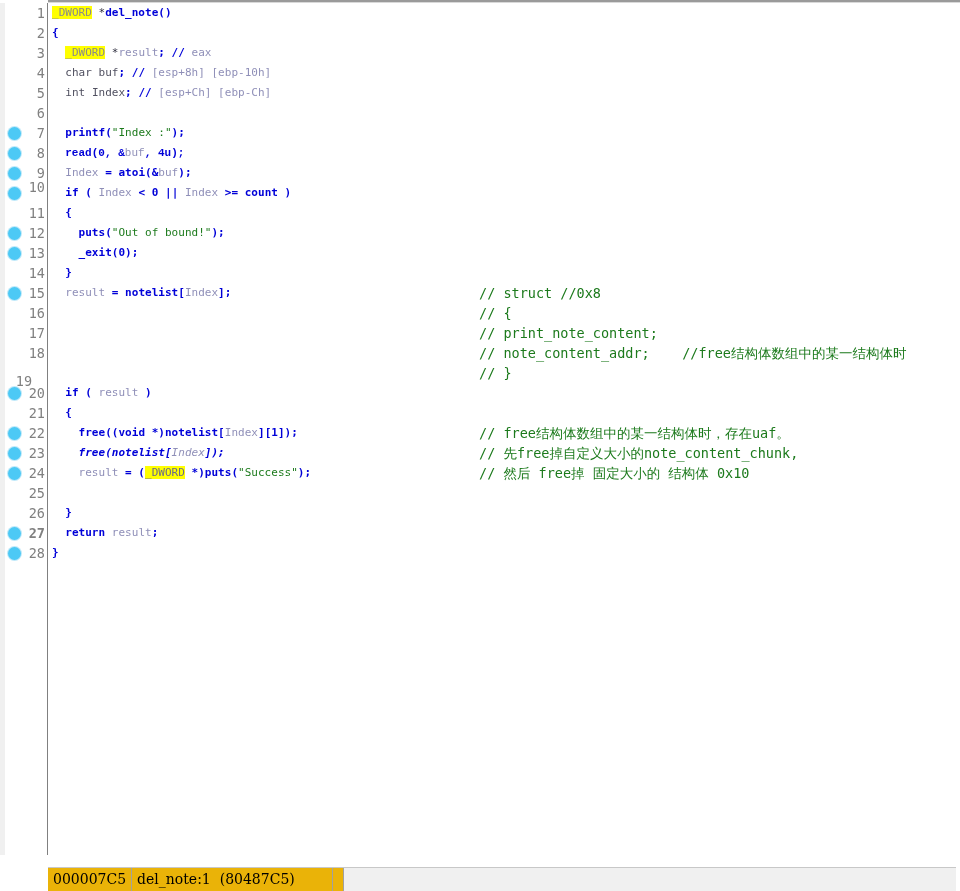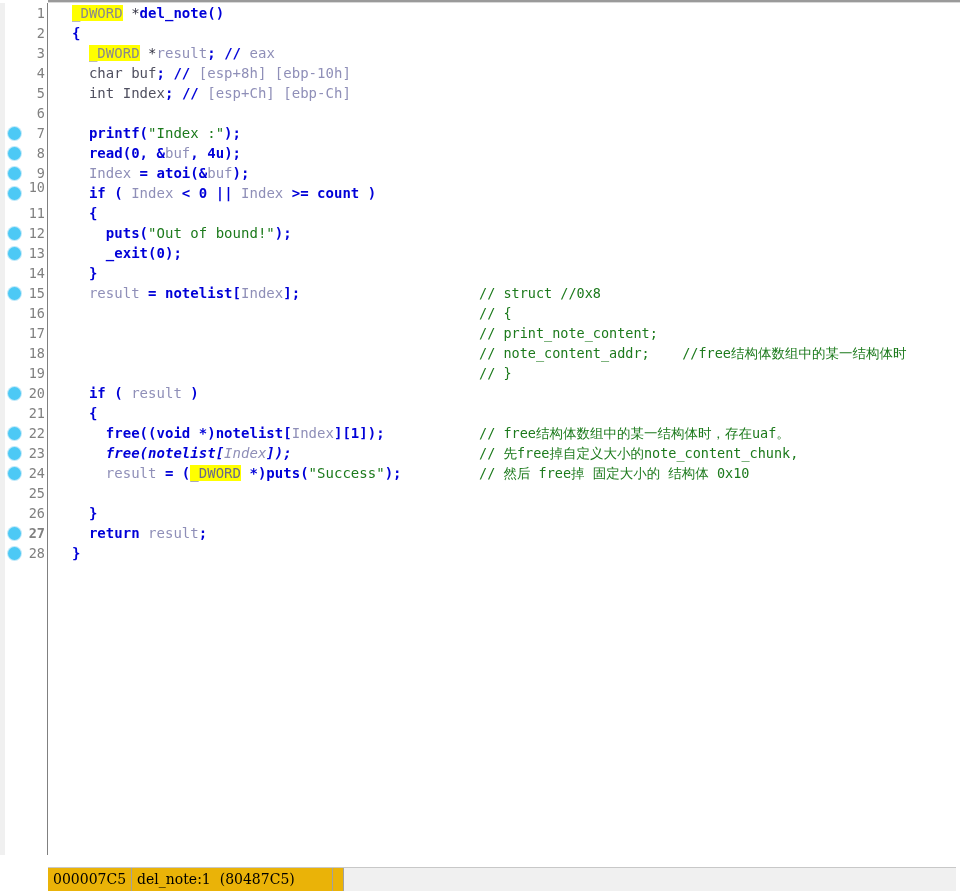--- a/index.html
+++ b/index.html
@@ -27,22 +27,22 @@
     background:#4cc9f5;box-shadow:0 0 0 1px #bfe9f9;
   }
   .lineno{
     position:absolute;right:3px;width:42px;text-align:right;
     font-size:13.5px;line-height:20px;color:#808080;
     font-family:"DejaVu Sans Mono","Liberation Mono",monospace;
   }
 
   
   .coderow{
-    position:absolute;left:72px;height:20px;line-height:20px;
-    white-space:pre;font-size:14px;
+    position:absolute;left:52px;height:20px;line-height:20px;
+    white-space:pre;font-size:11px;
     font-family:"DejaVu Sans Mono","Liberation Mono",monospace;
     letter-spacing:0.02px;
   }
   .cmtrow{
     position:absolute;left:479px;height:20px;line-height:20px;
     white-space:pre;font-size:13.5px;color:#1c7a1c;
     font-family:"DejaVu Sans Mono","Liberation Mono",monospace;
   }
 
   
@@ -116,21 +116,21 @@
           <div class="lineno" style="top: 160px;">9</div>
           <div class="lineno" style="top: 174px;">10</div>
           <div class="lineno" style="top: 200px;">11</div>
           <div class="lineno" style="top: 220px;">12</div>
           <div class="lineno" style="top: 240px;">13</div>
           <div class="lineno" style="top: 260px;">14</div>
           <div class="lineno" style="top: 280px;">15</div>
           <div class="lineno" style="top: 300px;">16</div>
           <div class="lineno" style="top: 320px;">17</div>
           <div class="lineno" style="top: 340px;">18</div>
-          <div class="lineno" style="top: 360px;">19</div>
+          <div class="lineno" style="top: 368px; text-align: center;">19</div>
           <div class="lineno" style="top: 380px;">20</div>
           <div class="lineno" style="top: 400px;">21</div>
           <div class="lineno" style="top: 420px;">22</div>
           <div class="lineno" style="top: 440px;">23</div>
           <div class="lineno" style="top: 460px;">24</div>
           <div class="lineno" style="top: 480px;">25</div>
           <div class="lineno" style="top: 500px;">26</div>
           <div class="lineno" style="top: 520px; font-weight: bold;">27</div>
           <div class="lineno" style="top: 540px;">28</div>
         </div>
@@ -138,21 +138,21 @@
     </div>
 
     <div id="code-lines">
         <div class="coderow" style="top: 0px;"><span class="t-dword">_DWORD</span><span class="t-plain"> *</span><span class="t-fn">del_note</span><span class="t-punc">()</span></div>
         <div class="coderow" style="top: 20px;"><span class="t-punc">{</span></div>
         <div class="coderow" style="top: 40px;"><span class="t-plain">  </span><span class="t-dword">_DWORD</span><span class="t-plain"> *</span><span class="t-loc">result</span><span class="t-punc">; </span><span class="t-punc">//</span><span class="t-loc"> eax</span></div>
         <div class="coderow" style="top: 60px;"><span class="t-plain">  </span><span class="t-type">char</span><span class="t-type"> buf</span><span class="t-punc">; </span><span class="t-punc">//</span><span class="t-loc"> [esp+8h] [ebp-10h]</span></div>
         <div class="coderow" style="top: 80px;"><span class="t-plain">  </span><span class="t-type">int</span><span class="t-type"> Index</span><span class="t-punc">; </span><span class="t-punc">//</span><span class="t-loc"> [esp+Ch] [ebp-Ch]</span></div>
         <div class="coderow" style="top: 100px;"></div>
         <div class="coderow" style="top: 120px;"><span class="t-plain">  </span><span class="t-fn">printf</span><span class="t-punc">(</span><span class="t-str">"Index :"</span><span class="t-punc">);</span></div>
-        <div class="coderow" style="top: 140px;"><span class="t-plain">  </span><span class="t-fn">read</span><span class="t-punc">(</span><span class="t-num">0</span><span class="t-punc">, &amp;</span><span class="t-loc">buf</span><span class="t-punc">, </span><span class="t-num">4u</span><span class="t-punc">);</span></div>
+        <div class="coderow" style="top: 140px; font-family: Liberation Mono, monospace;"><span class="t-plain">  </span><span class="t-fn">read</span><span class="t-punc">(</span><span class="t-num">0</span><span class="t-punc">, &amp;</span><span class="t-loc">buf</span><span class="t-punc">, </span><span class="t-num">4u</span><span class="t-punc">);</span></div>
         <div class="coderow" style="top: 160px;"><span class="t-plain">  </span><span class="t-loc">Index</span><span class="t-punc"> = </span><span class="t-fn">atoi</span><span class="t-punc">(&amp;</span><span class="t-loc">buf</span><span class="t-punc">);</span></div>
         <div class="coderow" style="top: 180px;"><span class="t-plain">  </span><span class="t-kw">if</span><span class="t-punc"> ( </span><span class="t-loc">Index</span><span class="t-punc"> &lt; </span><span class="t-num">0</span><span class="t-punc"> || </span><span class="t-loc">Index</span><span class="t-punc"> &gt;= </span><span class="t-glob">count</span><span class="t-punc"> )</span></div>
         <div class="coderow" style="top: 200px;"><span class="t-plain">  </span><span class="t-punc">{</span></div>
         <div class="coderow" style="top: 220px;"><span class="t-plain">    </span><span class="t-fn">puts</span><span class="t-punc">(</span><span class="t-str">"Out of bound!"</span><span class="t-punc">);</span></div>
         <div class="coderow" style="top: 240px;"><span class="t-plain">    </span><span class="t-fn">_exit</span><span class="t-punc">(</span><span class="t-num">0</span><span class="t-punc">);</span></div>
         <div class="coderow" style="top: 260px;"><span class="t-plain">  </span><span class="t-punc">}</span></div>
         <div class="coderow" style="top: 280px;"><span class="t-plain">  </span><span class="t-loc">result</span><span class="t-punc"> = </span><span class="t-glob">notelist</span><span class="t-punc">[</span><span class="t-loc">Index</span><span class="t-punc">];</span></div>
         <div class="coderow" style="top: 300px;"></div>
         <div class="coderow" style="top: 320px;"></div>
         <div class="coderow" style="top: 340px;"></div>

